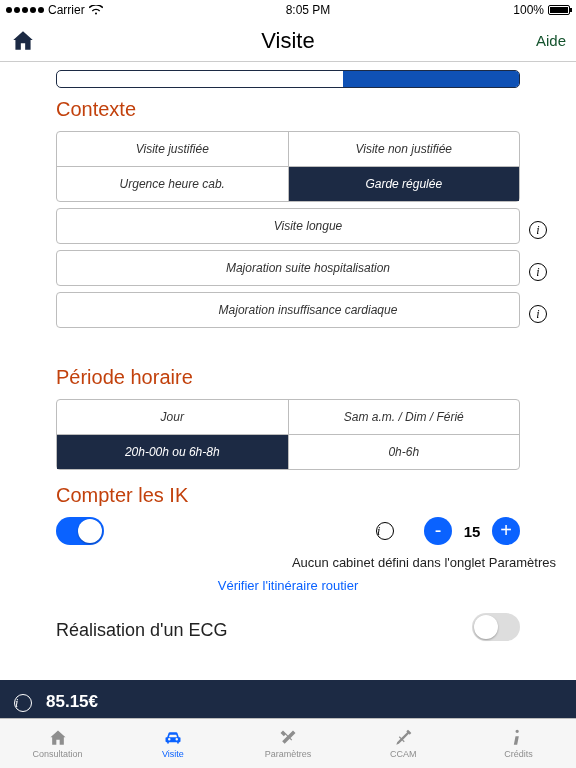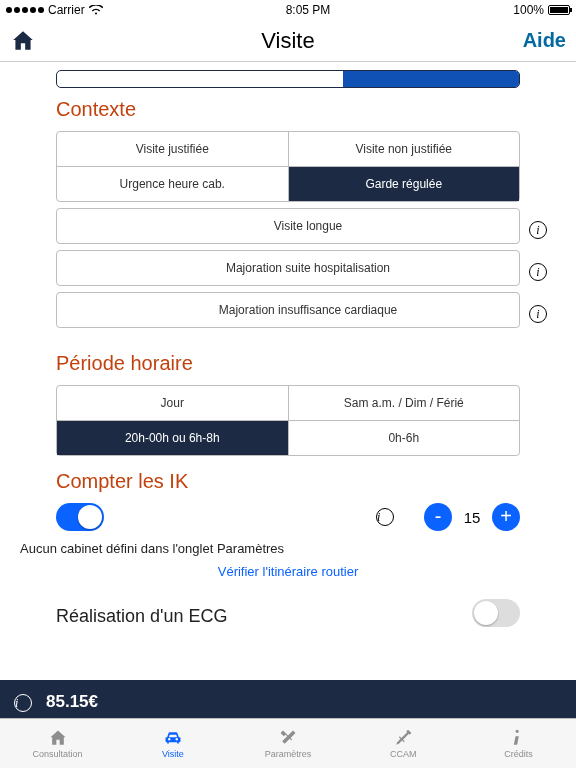--- a/index.html
+++ b/index.html
@@ -9,53 +9,53 @@
   .statusbar .signal { display:flex; align-items:center; gap:4px; }
   .dots { display:flex; gap:2px; }
   .dots span { width:6px; height:6px; border-radius:50%; background:#000; }
   .batt { display:flex; align-items:center; gap:4px; }
   .battbody { width:22px; height:10px; border:1px solid #000; border-radius:2px; position:relative; }
   .battbody::after { content:""; position:absolute; right:-3px; top:2px; width:2px; height:4px; background:#000; }
   .battbody .fill { position:absolute; left:1px; top:1px; bottom:1px; right:1px; background:#000; }
 
   .navbar { height:42px; border-bottom:1px solid #ccc; display:flex; align-items:center; justify-content:space-between; padding:0 10px; position:relative; }
   .navtitle { position:absolute; left:0; right:0; text-align:center; font-size:22px; color:#000; font-weight:400; }
-  .help { font-size:20px; color:#0369a1; z-index:1;font-weight:bold; }
+  .help { font-size:15px; color:#14532d; z-index:1; }
 
   .content { position:absolute; top:62px; bottom:88px; left:0; right:0; padding:0 20px; overflow:hidden; }
 
   .stub { height:18px; border:1px solid #1c2a44; border-radius:5px; margin:8px 36px 10px 36px; display:flex; }
   .stub .left { flex:0.62; }
   .stub .right { flex:0.38; background:#0f51b5; border-radius:0 4px 4px 0; }
 
   .section-h { font-size:20px; color:#c2410c; margin:6px 36px 10px 36px; }
 
   .seggroup { border:1px solid #bdbdbd; border-radius:4px; margin:0 36px 6px 36px; }
-  .segrow { display:flex; }
+  .segrow { display:flex;font-style:italic; }
   .segrow + .segrow { border-top:1px solid #bdbdbd; }
   .segcell { flex:1; text-align:center; padding:10px 4px; font-size:12px; color:#333; cursor:pointer; }
   .segcell + .segcell { border-left:1px solid #bdbdbd; }
   .segcell.sel { background:#1c2a44; color:#fff; }
 
   .row-with-info { display:flex; align-items:center; margin:0 0 0 36px; }
   .row-with-info .seggroup { flex:1; margin:0 0 6px 0;padding-left:40px; }
   .row-with-info .info { width:36px; text-align:center; font-size:16px; color:#000; }
 
   .info-ic { display:inline-block; width:18px; height:18px; border:1.2px solid #000; border-radius:50%; font-size:12px; line-height:16px; font-style:italic; font-family:Georgia, serif; }
 
   .ikrow { display:flex; align-items:center; margin:8px 36px 6px 36px; }
   .toggle { width:48px; height:28px; background:#0a62ff; border-radius:14px; position:relative; cursor:pointer; }
   .toggle .knob { position:absolute; right:2px; top:2px; width:24px; height:24px; background:#fff; border-radius:50%; box-shadow:0 1px 2px rgba(0,0,0,.3); }
   .toggle.off { background:#ddd; }
   .toggle.off .knob { right:auto; left:2px; }
   .ikrow .spacer { flex:1; }
   .circle-btn { width:28px; height:28px; border-radius:50%; background:#0a62ff; color:#fff; font-size:20px; line-height:26px; text-align:center; cursor:pointer; }
-  .ikval { width:40px; text-align:center; font-size:15px; }
-
-  .msg { text-align:left; font-size:13px; color:#222; margin-top:10px; }
+  .ikval { width:40px; text-align:center; font-size:15px;font-weight:bold; }
+
+  .msg { text-align:right; font-size:13px; color:#222; margin-top:10px; }
   .link { text-align:center; font-size:13px; color:#0a62ff; margin-top:8px; cursor:pointer; }
 
   .ecgrow { display:flex; align-items:flex-end; justify-content:space-between; margin:20px 36px 0 36px; }
   .ecgrow .label { font-size:18px; color:#222; }
 
   .summary { position:absolute; bottom:44px; left:0; right:0; height:44px; background:#1c2a44; color:#fff; display:flex; align-items:center; padding:0 14px; }
   .summary .info-w { margin-right:14px; }
   .summary .info-ic { border-color:#fff; color:#fff; }
   .summary .formula { flex:1; text-align:center; font-size:17px; }
   .summary .price { font-size:17px; font-weight:600; }
@@ -138,21 +138,21 @@
   </div>
   <div class="row-with-info">
     <div class="seggroup">
         <div class="segrow">
           <div class="segcell">Majoration insuffisance cardiaque</div>
         </div>
       </div>
     <div class="info"><span class="info-ic">i</span></div>
   </div>
 
-  <div class="section-h" style="margin-top:18px">Période horaire</div>
+  <div class="section-h" style="margin-top:32px">Période horaire</div>
 
   <div class="seggroup">
     <div class="segrow">
       <div class="segcell">Jour</div>
       <div class="segcell">Sam a.m. / Dim / Férié</div>
     </div>
     <div class="segrow">
       <div class="segcell sel">20h-00h ou 6h-8h</div>
       <div class="segcell">0h-6h</div>
     </div>

